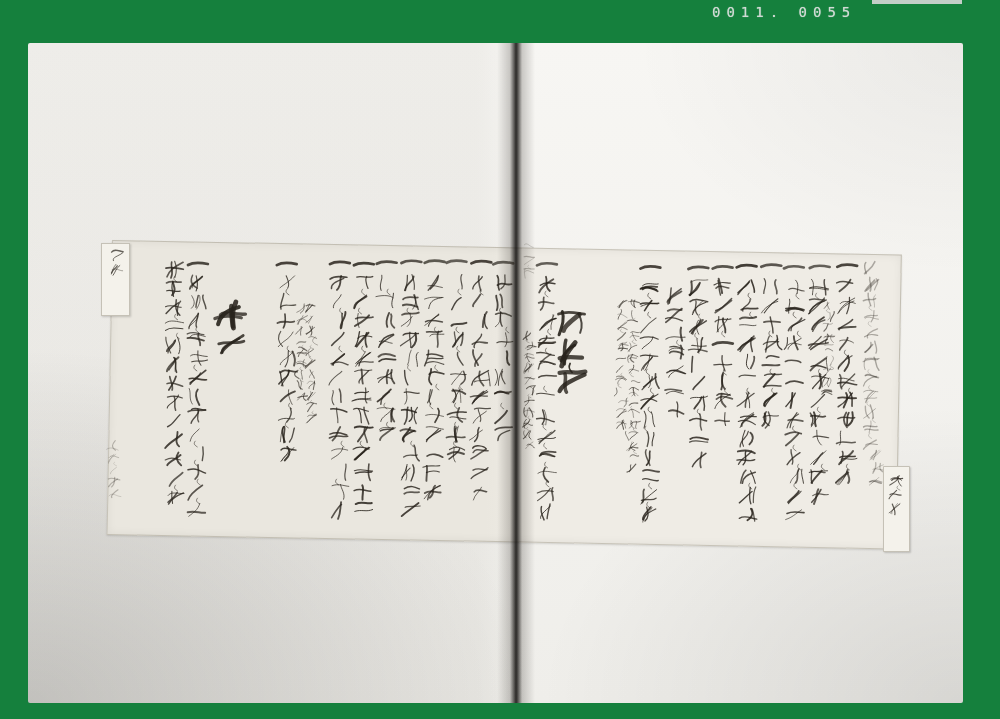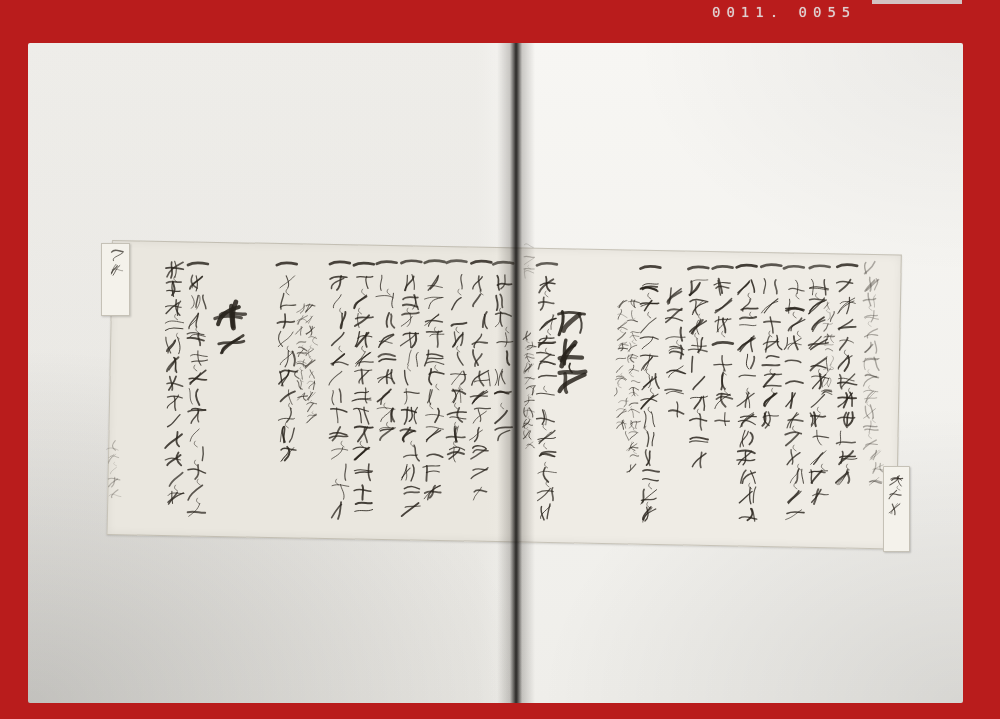--- a/index.html
+++ b/index.html
@@ -1,18 +1,18 @@
 <!DOCTYPE html>
 <html><head>
 <meta charset="utf-8">
 <style>
   html,body{margin:0;padding:0;background:#000;}
   .stage{
     position:relative;width:1000px;height:719px;overflow:hidden;
-    background:#b91c1c;
+    background:#15803d;
     font-family:"Liberation Sans", sans-serif;
   }
   
   .counter{
     position:absolute;left:712px;top:4px;width:220px;height:22px;
     font-family:"DejaVu Sans Mono", monospace;
     font-size:14px;letter-spacing:6px;color:#e2e2e2;opacity:.92;
     text-shadow:0 0 1px rgba(255,255,255,.6);
     white-space:pre;
   }

